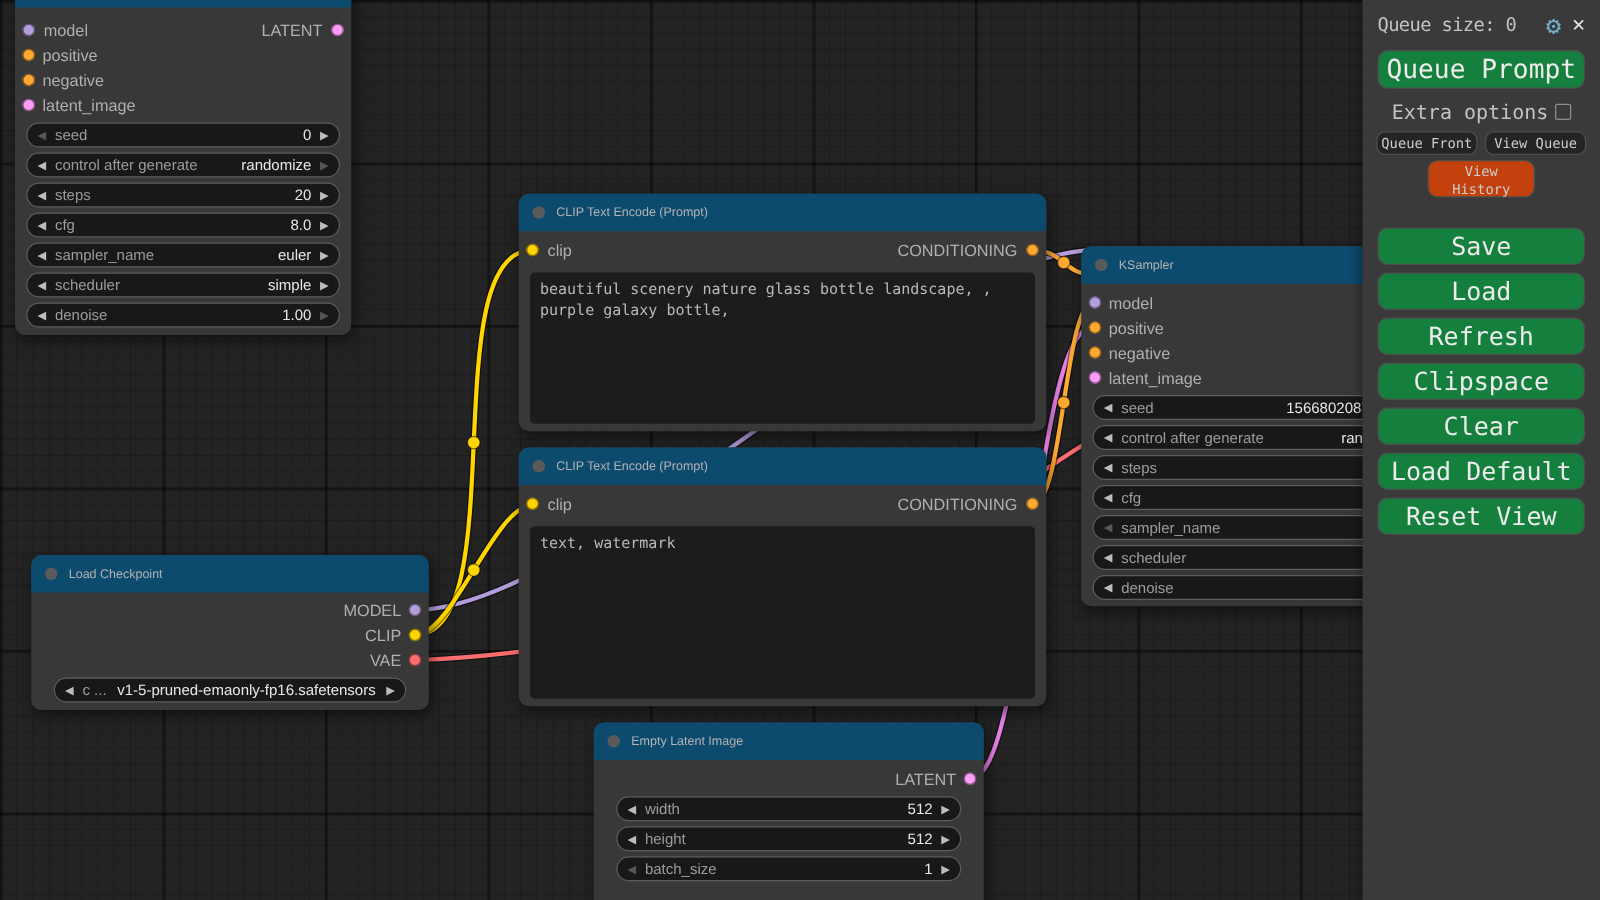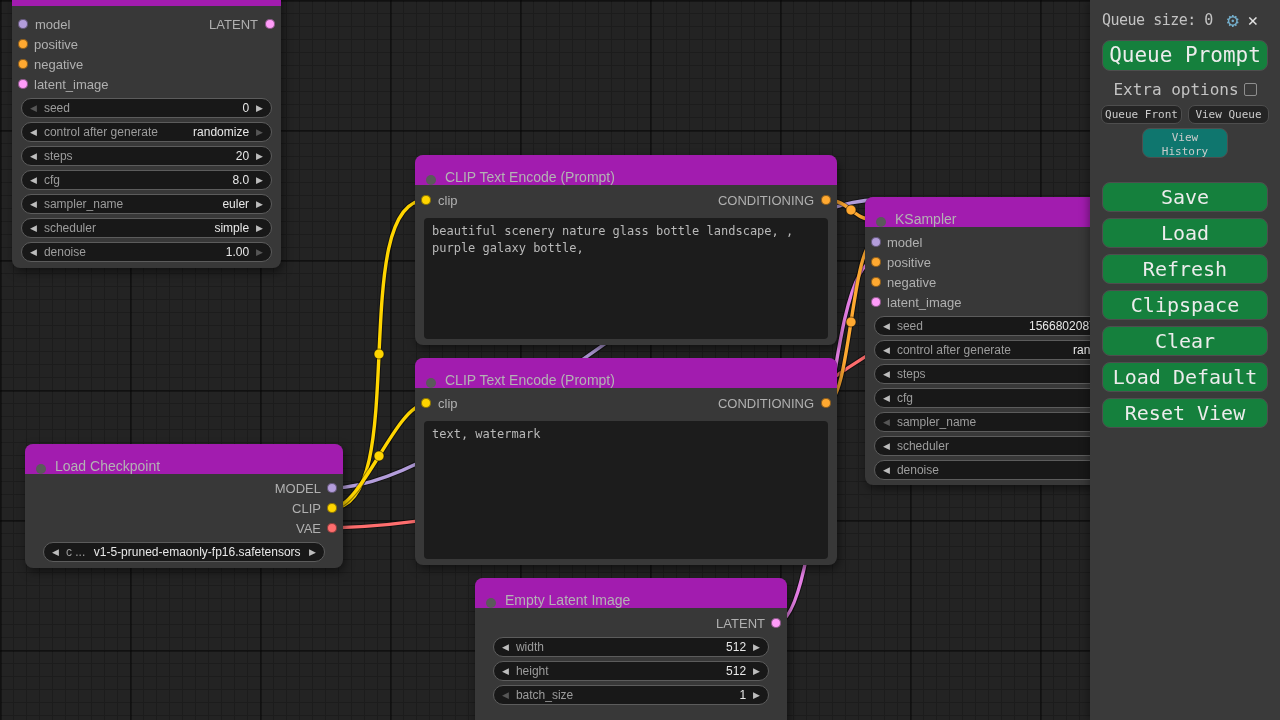--- a/index.html
+++ b/index.html
@@ -24,24 +24,24 @@
   #wires circle { stroke:rgba(0,0,0,.5); stroke-width:1; }
 
   
   .node {
     position:absolute; z-index:2;
     background:#383838;
     border-radius:8px;
     box-shadow:2px 4px 10px rgba(0,0,0,.5);
   }
   .node-title {
-    height:30px; background:#a21caf;
+    height:30px; background:#0c4a6e;
     border-radius:8px 8px 0 0;
-    display:flex; align-items:flex-end; gap:9px; padding:0 11px;
-    color:#b3b3b3; font-size:14px;
+    display:flex; align-items:center; gap:9px; padding:0 11px;
+    color:#b3b3b3; font-size:10px;
   }
   .collapse-dot { width:10px; height:10px; border-radius:50%; background:#5a5a5a; flex:none; }
   .node-body { padding-top:5px; }
   .port-row { height:20px; display:flex; align-items:center; gap:6px; padding:0 6px; color:#b0b0b0; font-size:13px; }
   .port-row.out { justify-content:flex-end; }
   .port-row.inout { justify-content:space-between; }
   .pside { display:flex; align-items:center; gap:7px; }
   .port-dot { width:10px; height:10px; border-radius:50%; flex:none; box-shadow:inset 0 0 0 1px rgba(0,0,0,.45); }
   .c-model{background:#b39ddb} .c-clip{background:#ffd500} .c-cond{background:#ffa931}
   .c-latent{background:#ff9cf9} .c-vae{background:#ff6e6e}
@@ -65,21 +65,21 @@
   }
   
   .absval { position:absolute; margin:0; color:#e8e8e8; }
 
   
   #menu {
     position:absolute; right:0; top:0; width:190px; height:720px; z-index:3;
     background:#3a3a3a; box-shadow:-2px 0 8px rgba(0,0,0,.35);
     font-family:"DejaVu Sans Mono", monospace; color:#cfcfcf;
   }
-  .menu-head { display:flex; align-items:center; padding:10px 20px 4px 12px; gap:7px; }
+  .menu-head { display:flex; align-items:center; padding:10px 10px 4px 12px; gap:7px; }
   .queue-size { font-size:15px; color:#c3c3c3; flex:1; letter-spacing:-0.5px; }
   .gear { color:#74aecb; font-size:20px; line-height:1; cursor:pointer; }
   .closex { color:#e2e2e2; font-size:17px; font-weight:bold; line-height:1; cursor:pointer; padding:0 2px; }
   .mbtn {
     display:block; width:166px; margin:6px auto 0 auto; height:30px;
     background:#15803d; color:#ececec; border:1px solid #4e4e4e; border-radius:8px;
     font-family:"DejaVu Sans Mono", monospace; font-size:20px; text-align:center; line-height:27px;
     cursor:pointer;
   }
   .mbtn.primary { height:31px; font-size:21px; }
@@ -87,21 +87,21 @@
   .extra-label { font-size:16px; color:#c3c3c3; }
   .chk { width:13px; height:13px; border:1px solid #8e8e8e; border-radius:2px; background:transparent; cursor:pointer; }
   .small-row { display:flex; gap:6px; margin:6px 11px 0 11px; }
   .sbtn {
     flex:1; height:19px; background:#242424; color:#cccccc; border:1px solid #4e4e4e;
     border-radius:7px; font-family:"DejaVu Sans Mono", monospace; font-size:11px; line-height:16px;
     cursor:pointer; white-space:nowrap;
   }
   .history-btn {
     display:block; width:86px; margin:4px auto 0 auto; height:30px;
-    background:#0f766e; color:#cccccc; border:1px solid #4e4e4e; border-radius:8px;
+    background:#c2410c; color:#cccccc; border:1px solid #4e4e4e; border-radius:8px;
     font-family:"DejaVu Sans Mono", monospace; font-size:11px; line-height:1.25; text-align:center;
     padding-top:2px; cursor:pointer;
   }
   .menu-gap { height:18px; }
 </style>
 </head>
 <body>
 
 <svg id="wires" width="1280" height="720">
   <path class="under" d="M332,528 C480,524 700,470 830,380 S1000,300 1150,270"></path>

